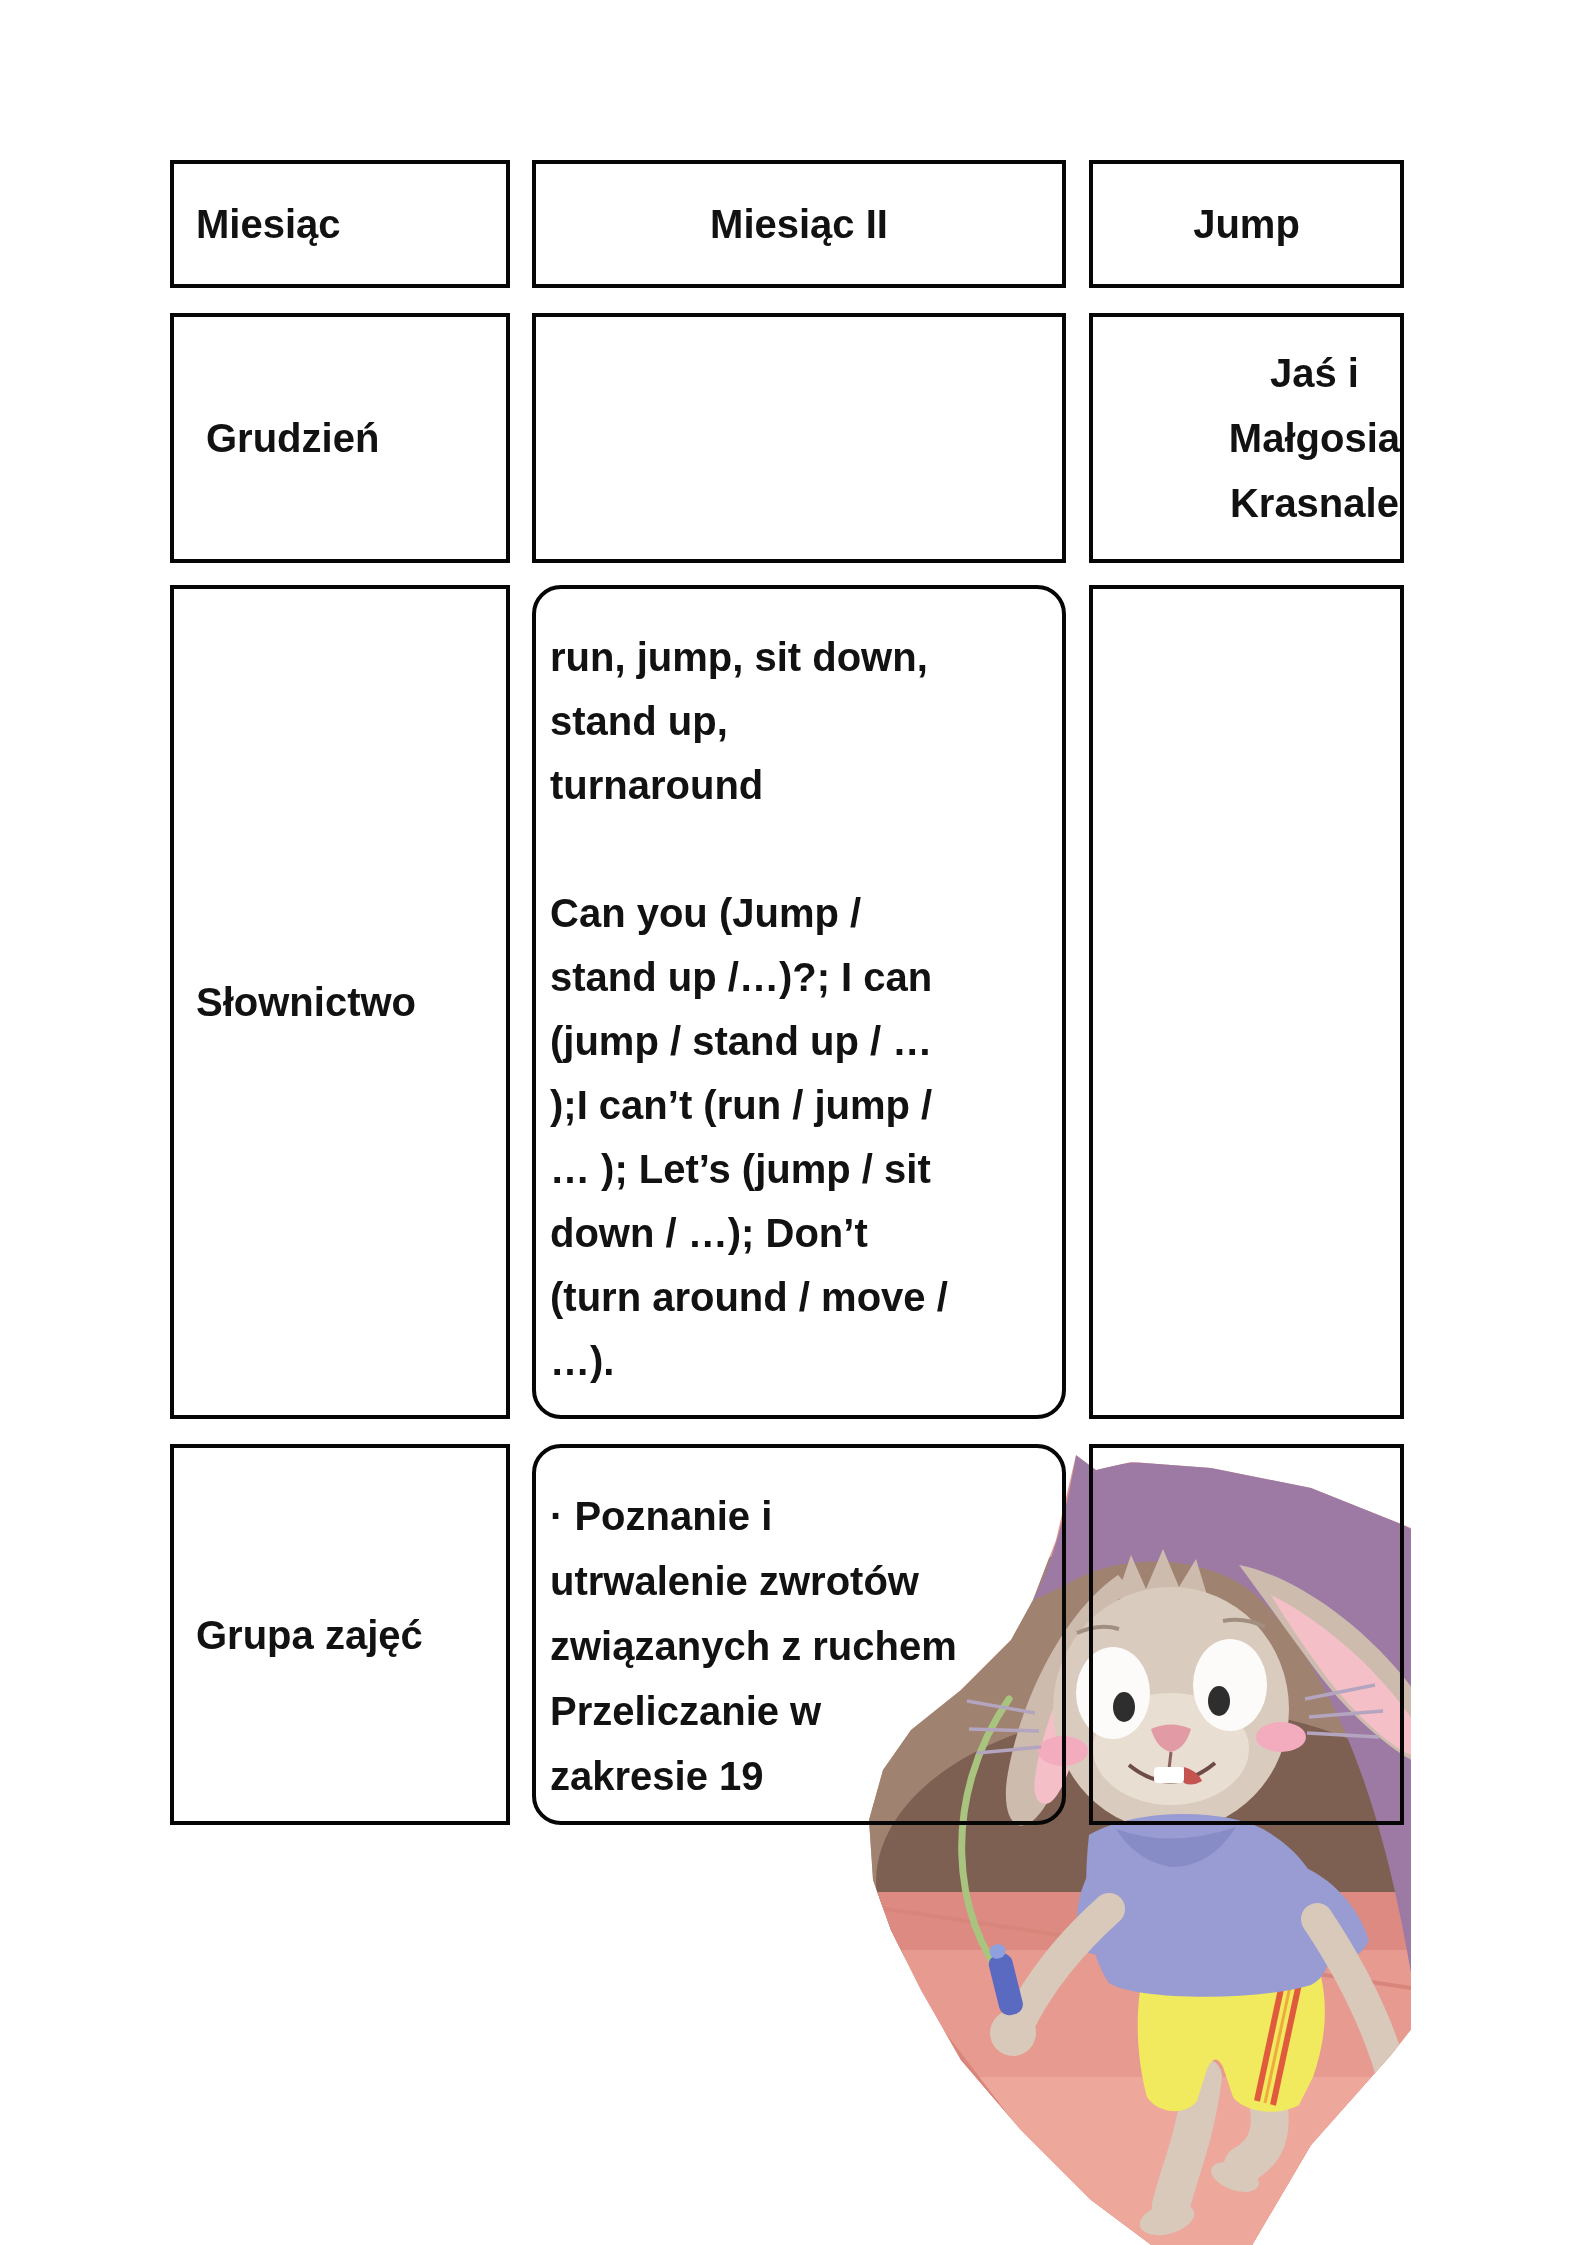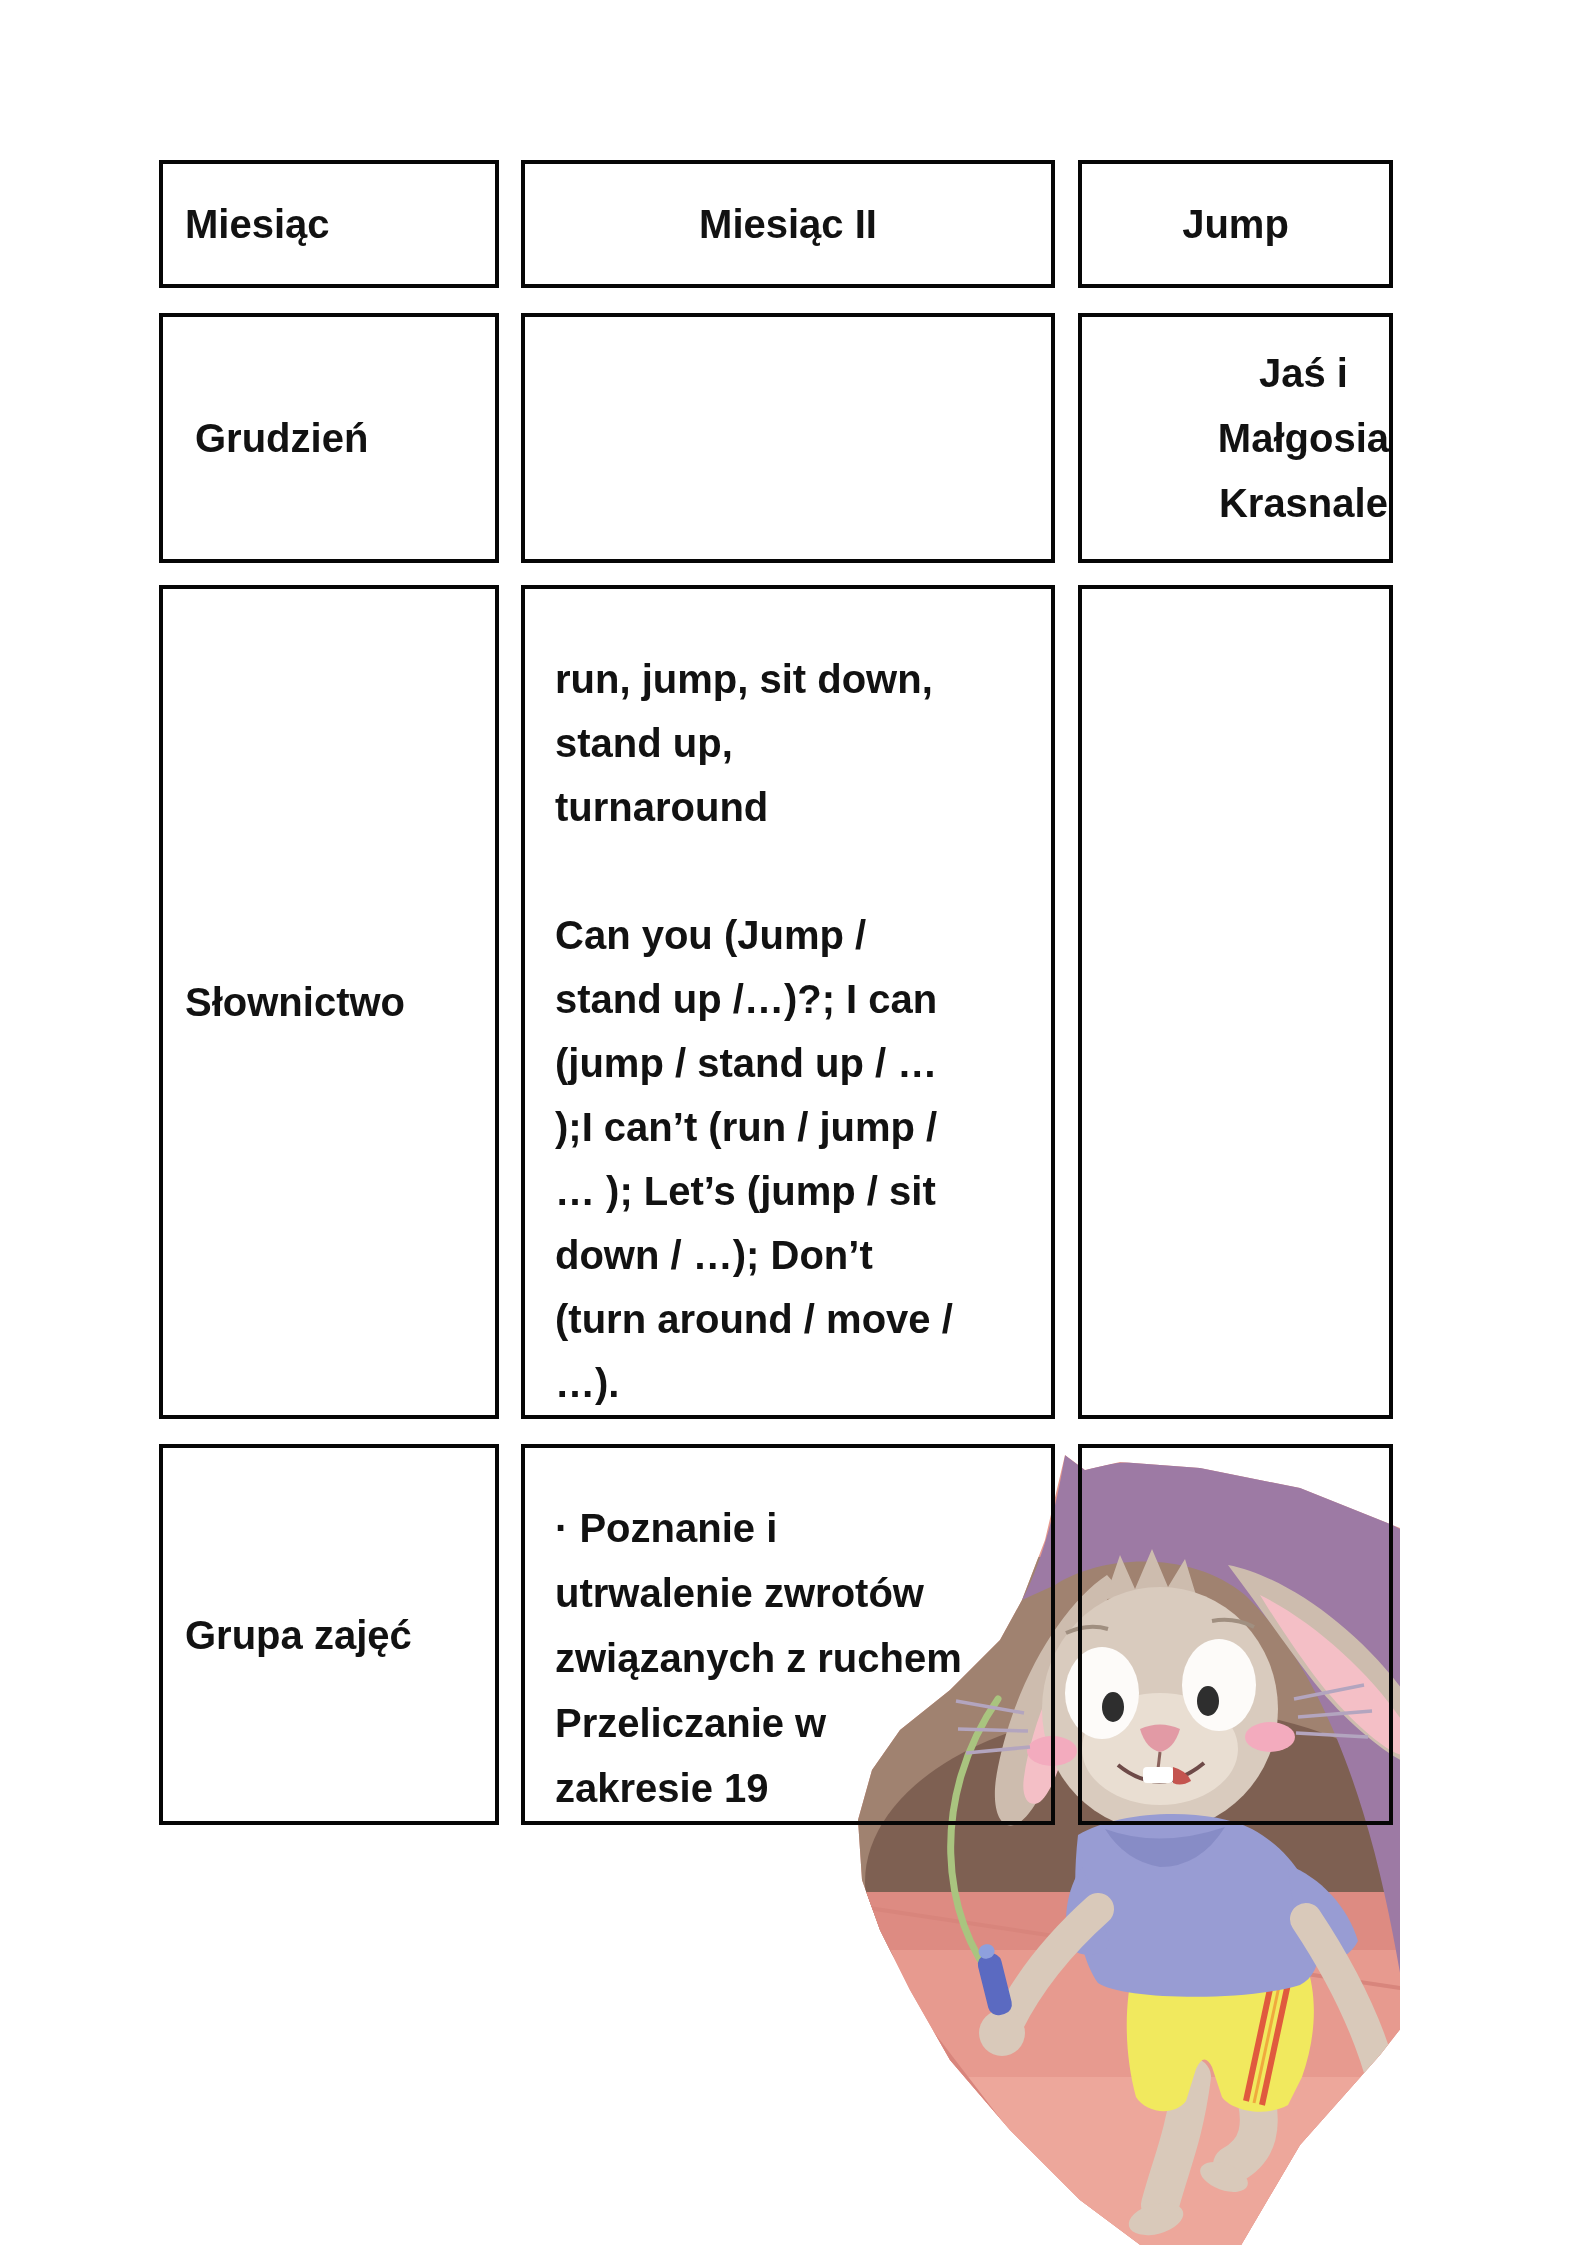--- a/index.html
+++ b/index.html
@@ -1,33 +1,33 @@
 <!DOCTYPE html>
 <html><head>
 <meta charset="utf-8">
 <style>
   html,body{margin:0;padding:0;background:#ffffff;}
   .page{position:relative;width:1400px;height:2245px;background:#ffffff;overflow:hidden;
-        font-family:"Liberation Sans",sans-serif;}
+        font-family:"Liberation Sans",sans-serif;margin-left:11px;}
   .illu{position:absolute;left:600px;top:1437px;width:990px;height:810px;z-index:1;}
   .tbl{position:absolute;left:0;top:0;width:1587px;height:2245px;z-index:2;}
   .cell{position:absolute;border:4px solid #060606;box-sizing:border-box;background:transparent;
         color:#121212;font-weight:bold;font-size:40px;line-height:64px;display:flex;}
   .c1{left:159px;width:340px;}
   .c2{left:521px;width:534px;}
   .c3{left:1078px;width:315px;}
   .r1{top:160px;height:128px;}
   .r2{top:313px;height:250px;}
   .r3{top:585px;height:834px;}
   .r4{top:1444px;height:381px;}
   .vlabel{align-items:center;}
   .pad-s{padding-left:22px;}
   .pad-l{padding-left:32px;}
   .hcenter{align-items:center;justify-content:center;text-align:center;}
-  .content{align-items:flex-end;padding:36px 18px 0 30px;}
+  .content{align-items:flex-start;padding:36px 18px 0 14px;border-radius:29px;}
   .pre{white-space:pre-line;}
   .grp{line-height:65px;justify-content:flex-end;}
   .goals{line-height:65px;}
 </style>
 </head>
 <body>
 
 <div class="page">
 
   <svg class="illu" viewBox="0 0 990 810" aria-hidden="true">

